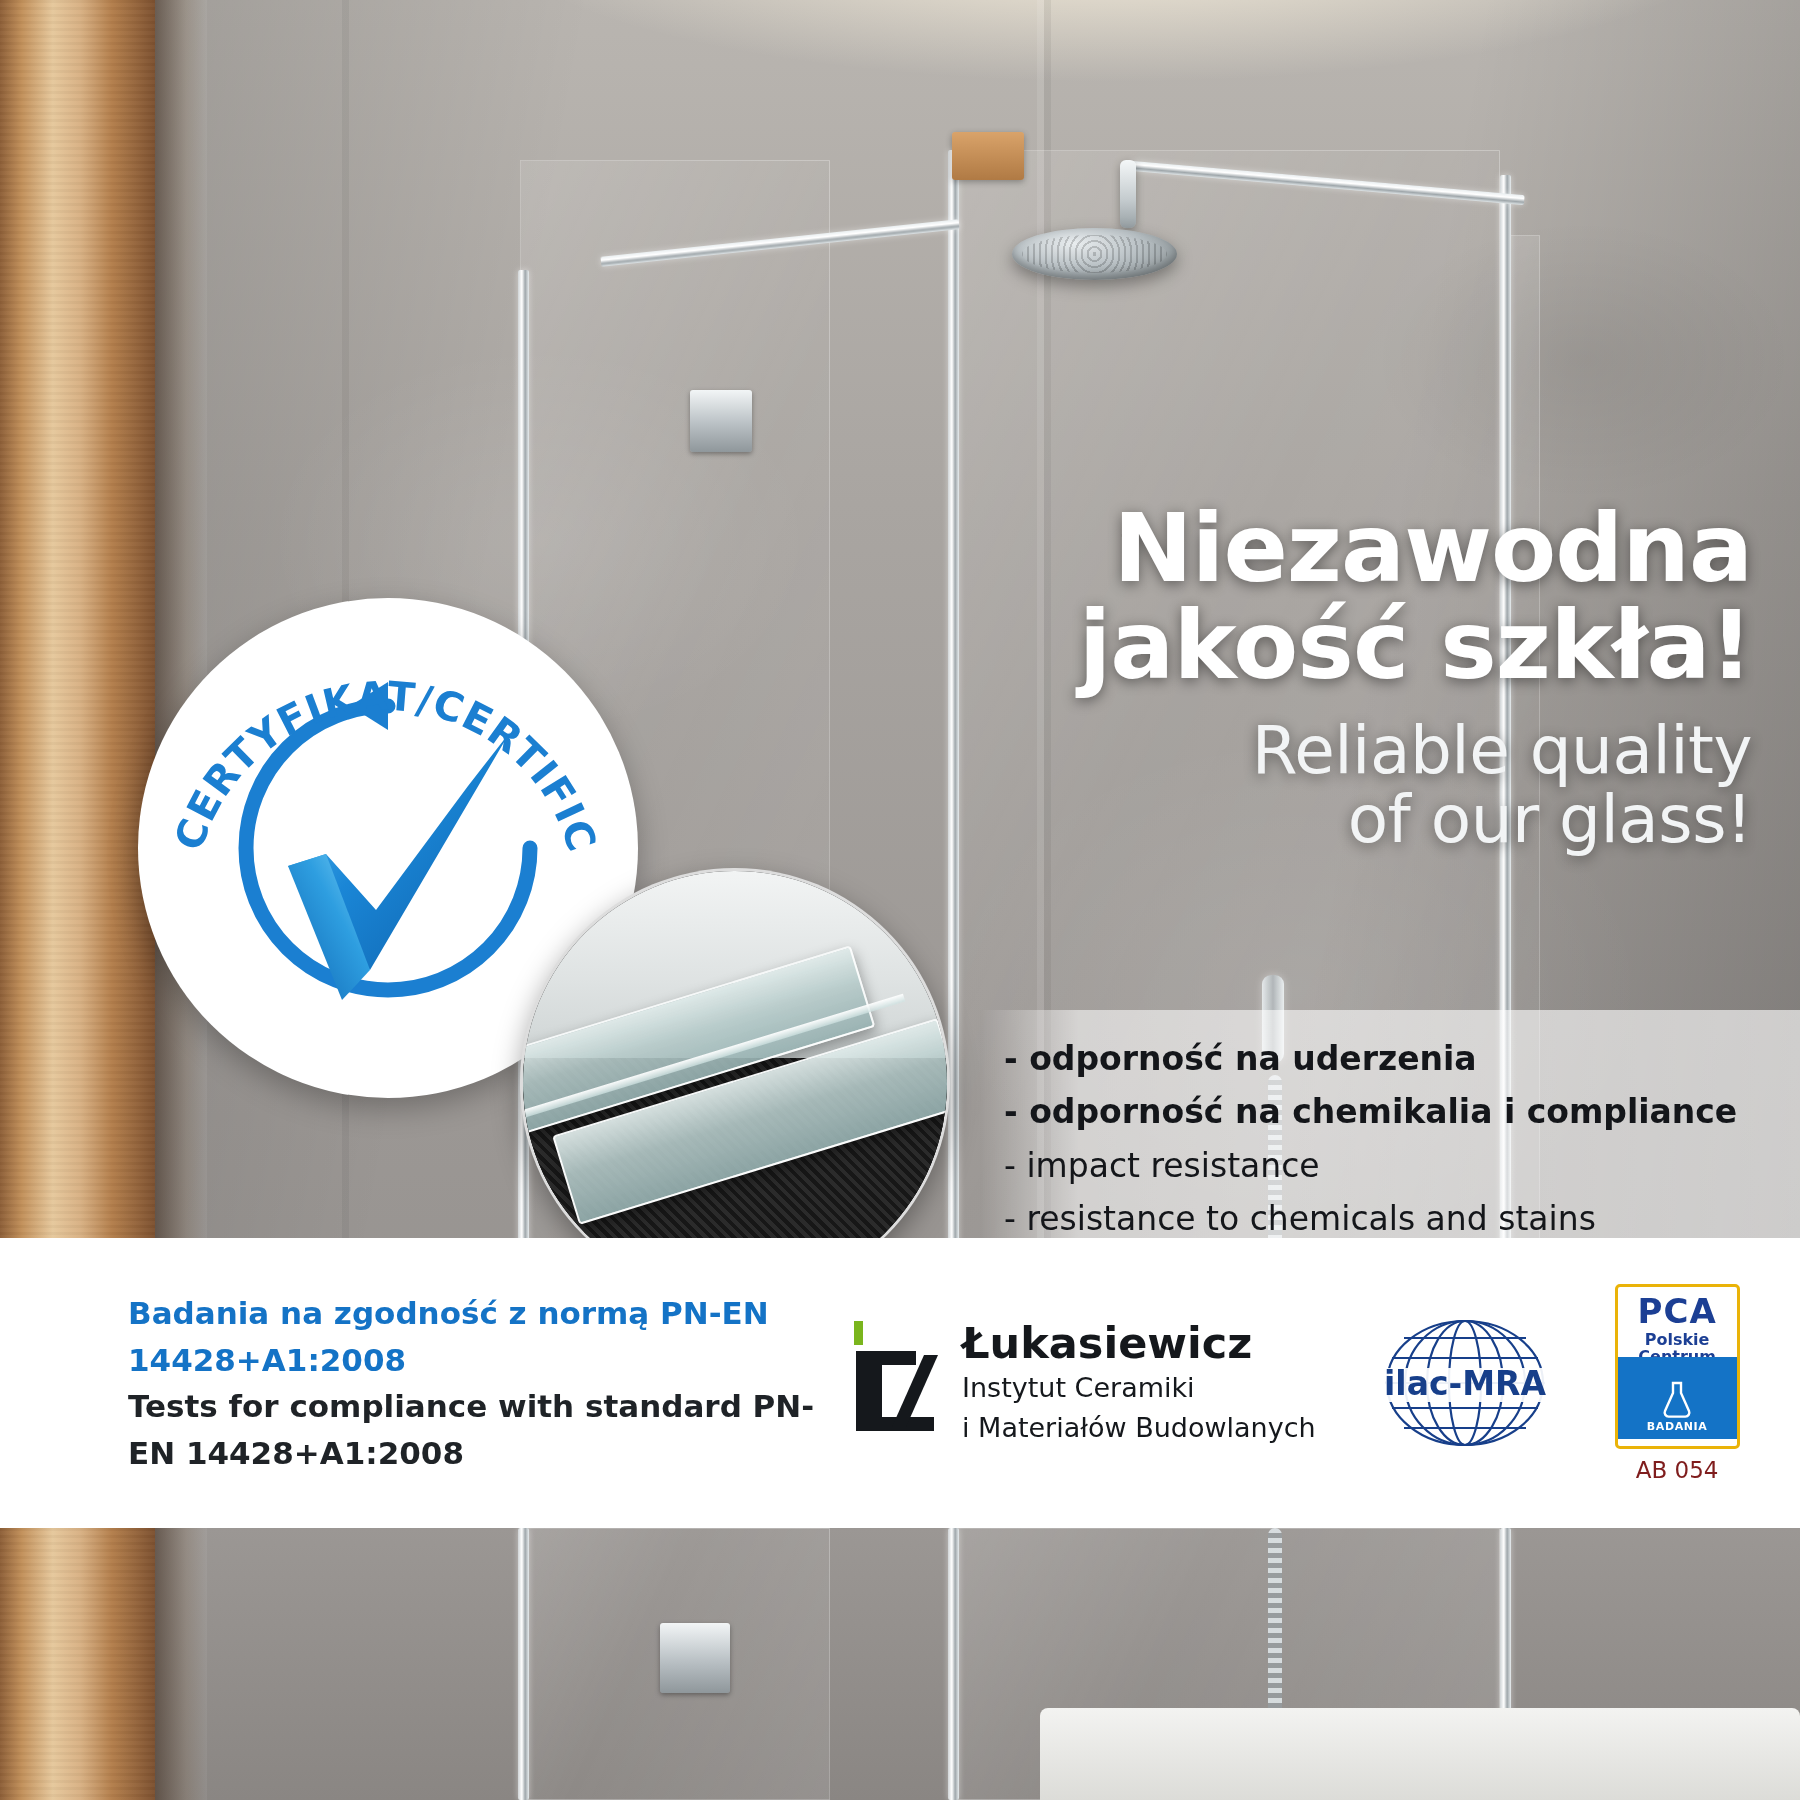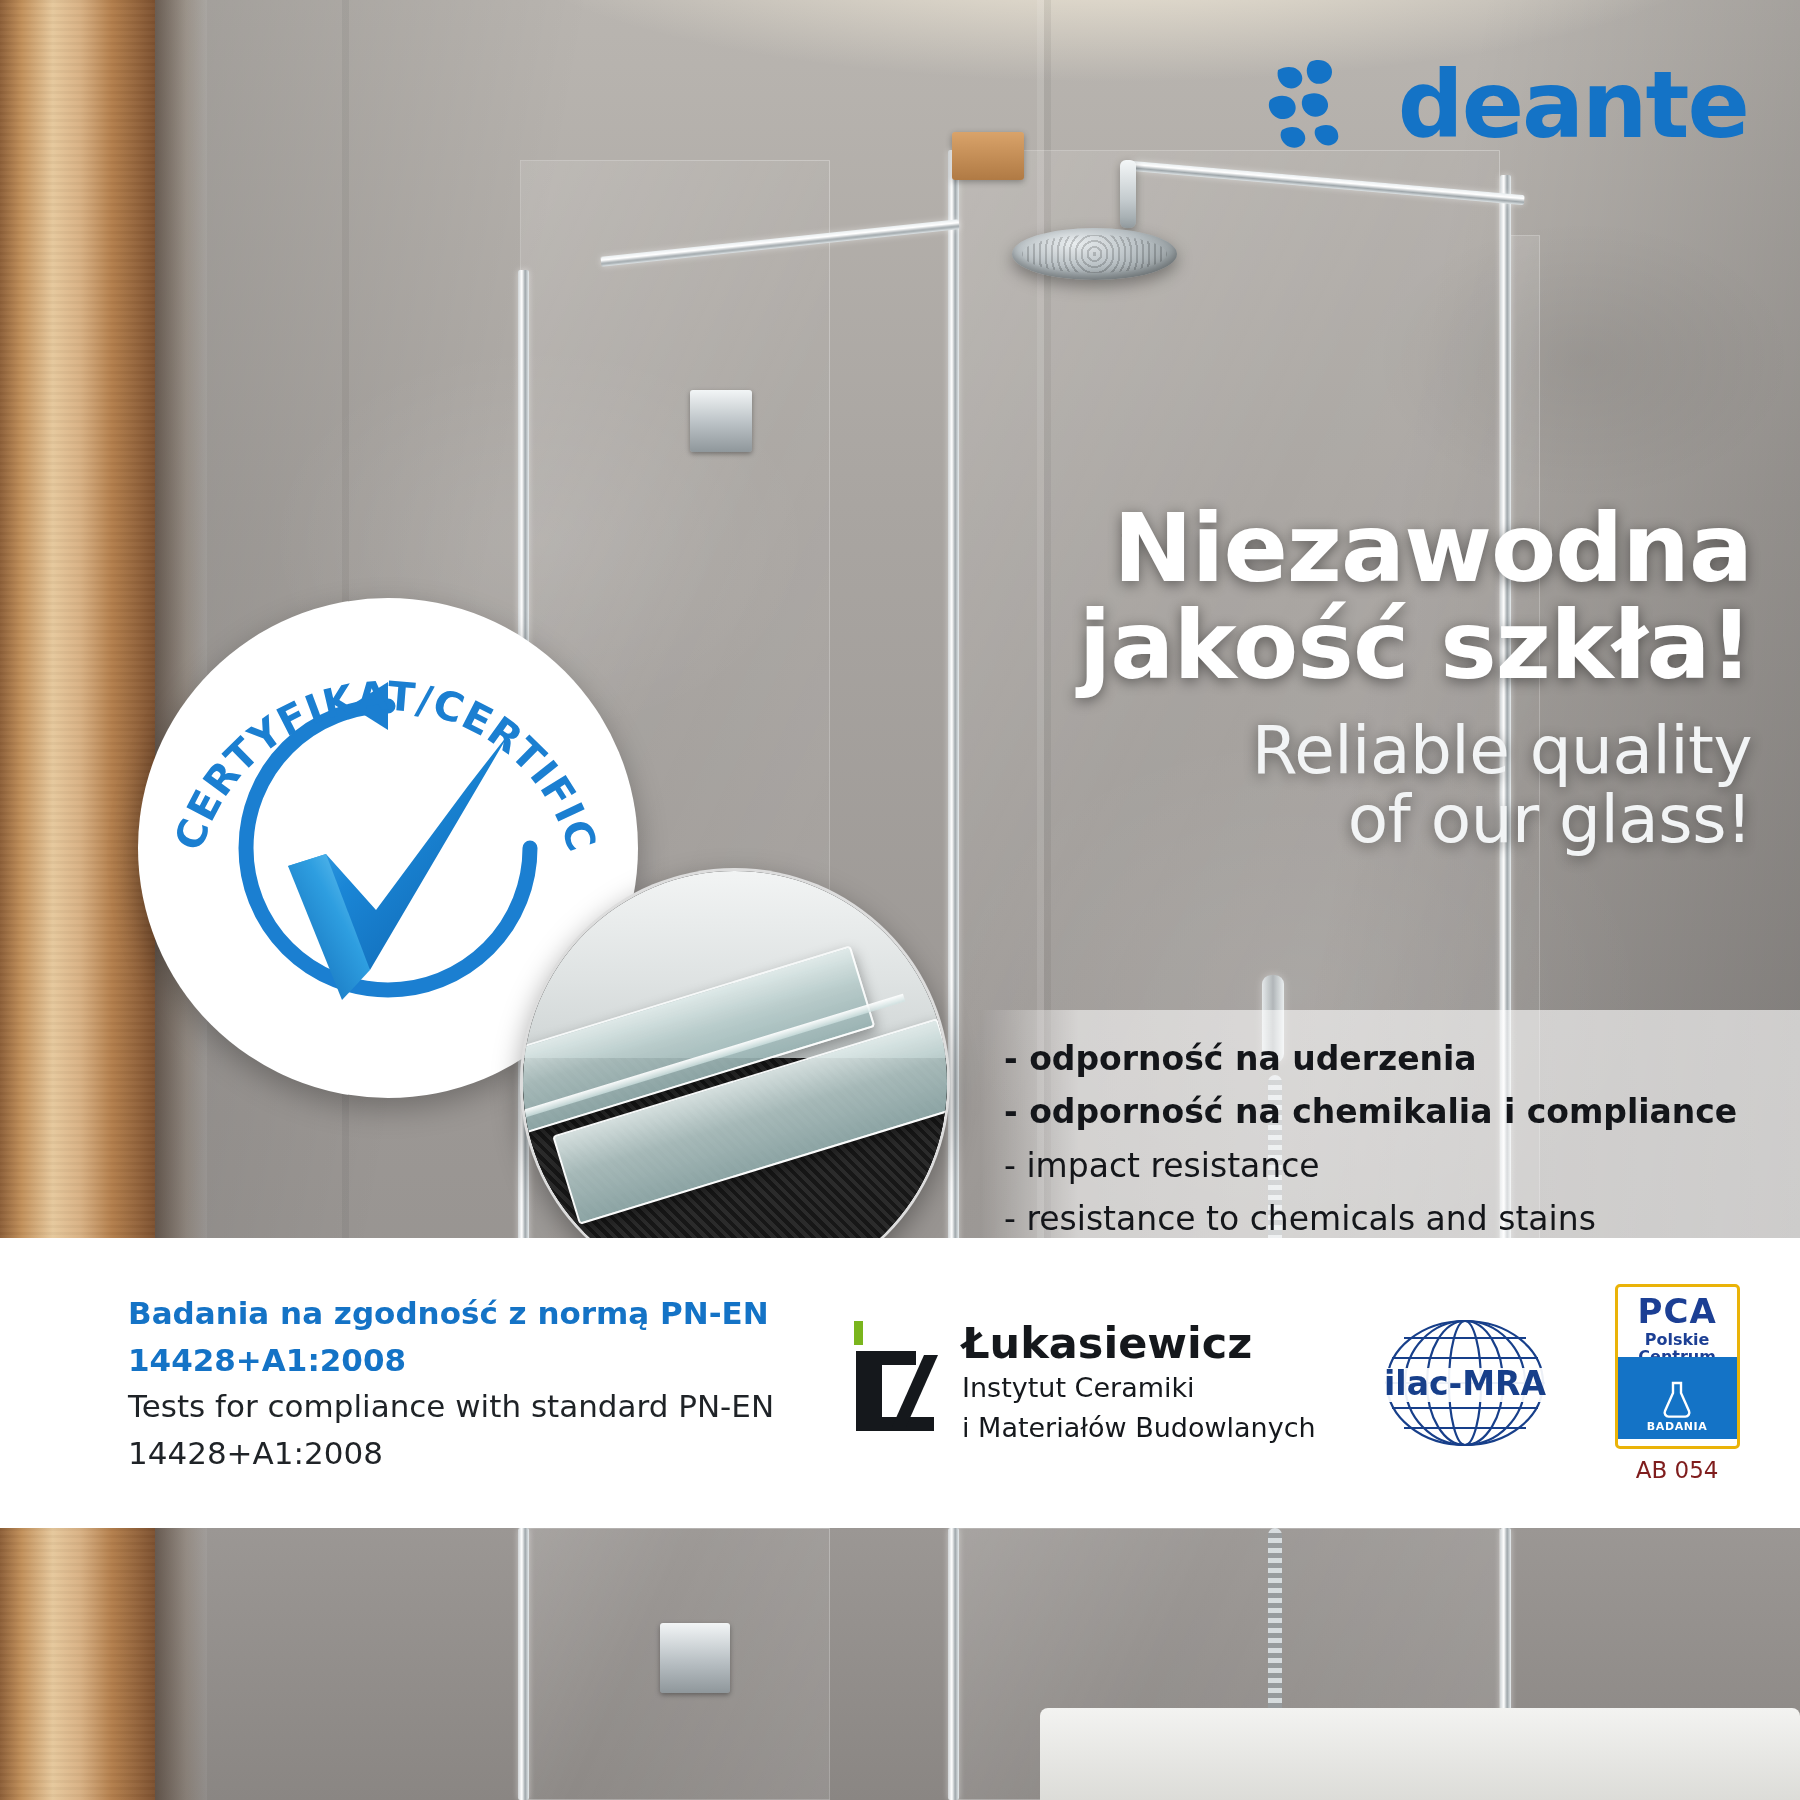--- a/index.html
+++ b/index.html
@@ -254,21 +254,21 @@
   }
   .bb-l1 {
     color: #1473c6;
     font-weight: 700;
     font-size: 31px;
     line-height: 1.5;
     font-family: "DejaVu Sans", sans-serif;
   }
   .bb-l2 {
     color: #1f2327;
-    font-weight: 400;
+    font-weight: 700;
     font-size: 31px;
     line-height: 1.5;
     font-family: "DejaVu Sans", sans-serif;
   }
   .bb-logos {
     display: flex;
     align-items: center;
     gap: 62px;
     margin-left: 18px;
   }
@@ -337,33 +337,20 @@
   <div class="wall-bracket" style="left:952px; top:132px; width:72px; height:48px;"></div>
   <div class="hinge" style="left:690px; top:390px; width:62px; height:62px;"></div>
   <div class="hinge" style="left:686px; top:1770px; width:66px; height:56px;"></div>
 
   <div class="shower-arm" style="left:1120px; top:160px; width:16px; height:68px;"></div>
   <div class="shower-head" style="left:1012px; top:228px;"></div>
 
   <div class="hose" style="left:1268px; top:1075px; height:470px;"></div>
   <div class="hand-shower" style="left:1262px; top:975px;"></div>
 
-  <div class="logo">
-    <svg class="logo-mark" width="116" height="96" viewBox="0 0 116 96">
-      <g fill="#1473c6">
-        <path d="M14 12c10-6 22-3 24 6 2 8-6 14-14 12-7-2-12-10-10-18z"></path>
-        <path d="M46 4c10-5 22 0 22 10 0 9-10 14-18 11-7-3-10-14-4-21z"></path>
-        <path d="M6 42c9-7 22-5 25 4 3 9-5 16-14 15-8-1-15-11-11-19z"></path>
-        <path d="M40 38c10-6 23-2 24 8 1 9-9 15-17 12-8-3-12-13-7-20z"></path>
-        <path d="M18 72c9-6 21-3 23 6 2 8-7 14-15 11-7-2-12-11-8-17z"></path>
-        <path d="M52 70c9-6 21-3 22 6 2 8-6 13-13 11-7-2-13-11-9-17z"></path>
-      </g>
-    </svg>
-    <div class="logo-text">deante</div>
-  </div>
 
   <div class="headline">
     <span class="l1">Niezawodna</span>
     <span class="l2">jakość szkła!</span>
     <span class="sub">Reliable quality</span>
     <span class="sub" style="margin-top:0">of our glass!</span>
   </div>
 
   <div class="features">
     <div class="item bold">- odporność na uderzenia</div>

